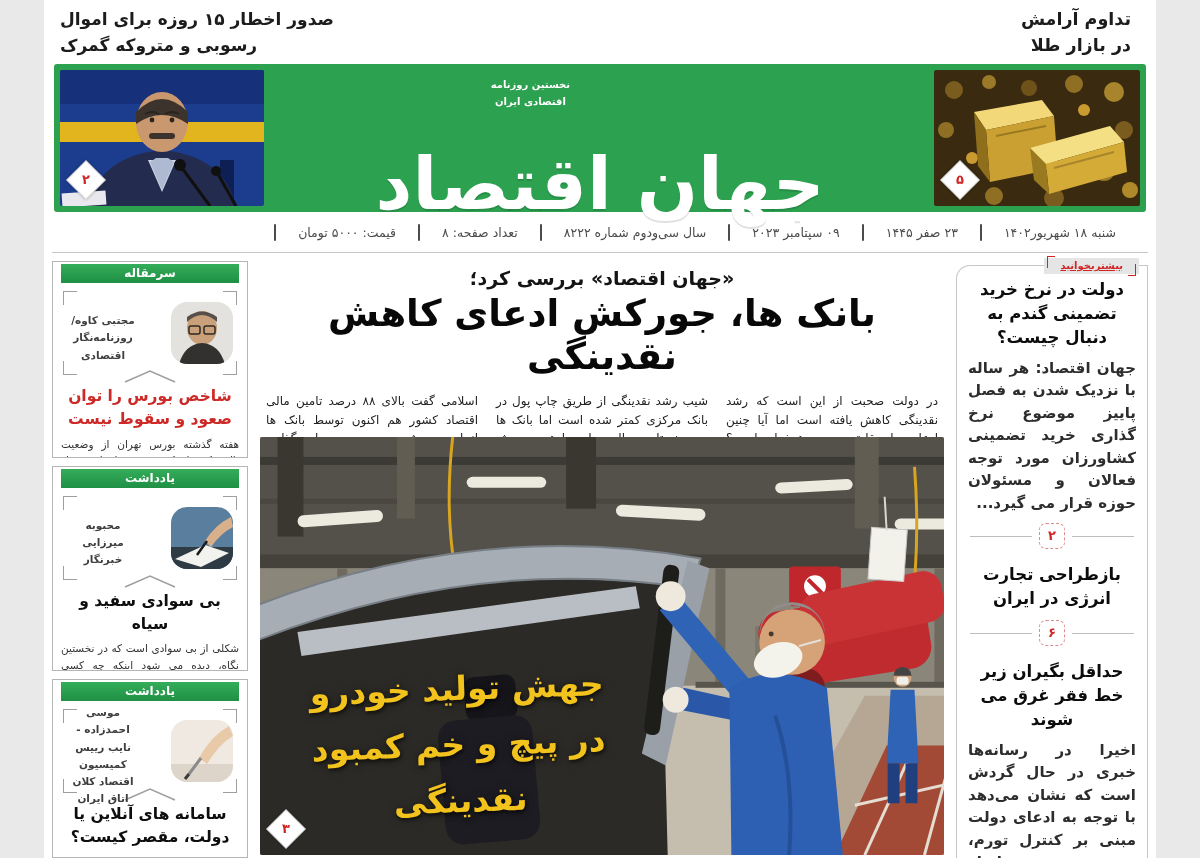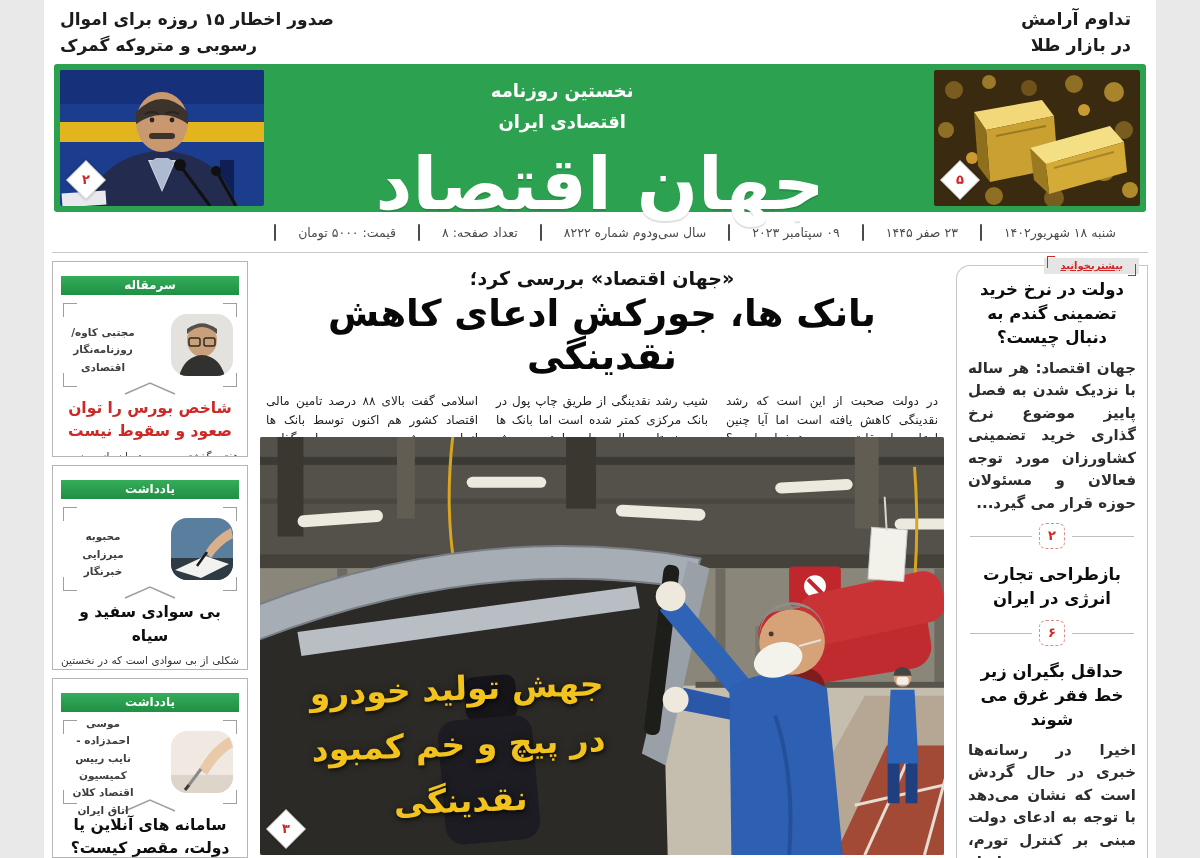--- a/index.html
+++ b/index.html
@@ -13,21 +13,21 @@
     font-size:17.5px;font-weight:bold;color:#1c1c1c;line-height:1.5;}
 
   
   .masthead{position:absolute;top:64px;left:10px;right:10px;height:148px;background:#2ca14f;border-radius:3px;}
   .mast-photo{position:absolute;top:6px;bottom:6px;overflow:hidden;border-radius:2px;}
   .mast-photo svg{width:100%;height:100%;display:block;}
   .mast-photo-left{left:6px;width:204px;}
   .mast-photo-right{right:6px;width:206px;}
   .logo{position:absolute;left:50%;top:50%;transform:translate(-50%,-52%);color:#fff;
     font-size:72px;font-weight:bold;white-space:nowrap;letter-spacing:-2px;text-shadow:0 2px 0 rgba(0,0,0,.12);margin-top:48px;}
-  .tagline{position:absolute;left:40%;top:12px;color:#fff;font-size:18px;font-weight:bold;
+  .tagline{position:absolute;left:40%;top:12px;color:#fff;font-size:10px;font-weight:bold;
     text-align:center;line-height:1.7;}
 
   
   .diamond{position:absolute;left:12px;bottom:12px;width:26px;height:26px;background:#fff;
     border:1px solid #d8d8d8;transform:rotate(45deg);box-shadow:0 0 3px rgba(0,0,0,.35);}
   .diamond>span{display:block;width:26px;height:26px;transform:rotate(-45deg);text-align:center;
     line-height:26px;color:#d22626;font-weight:bold;font-size:13px;}
 
   
   .date-bar{position:absolute;top:216px;left:230px;right:40px;height:32px;display:flex;
@@ -64,21 +64,21 @@
   .col-badge{position:absolute;left:2px;bottom:1px;border:1px solid #e05050;color:#d22626;font-size:12px;
     font-weight:bold;padding:0 9px;line-height:19px;background:#fff;}
   .photo-wrap{position:absolute;left:0;right:0;top:180px;bottom:3px;overflow:hidden;border-radius:2px;background:#8d887c;}
   .photo-wrap svg{width:100%;height:100%;display:block;}
   .photo-caption{position:absolute;left:2%;bottom:26px;width:54%;text-align:center;color:#f2c21d;
     font-weight:bold;font-size:33px;line-height:1.7;transform:rotate(-2deg);
     text-shadow:1px 2px 4px rgba(0,0,0,.6),0 0 10px rgba(0,0,0,.35);}
 
   
   .left-sidebar{width:196px;flex:none;display:flex;flex-direction:column;gap:8px;margin-top:4px;}
-  .ls-section{border:1px solid #b5b5b5;background:#fff;position:relative;padding:12px 8px 4px;overflow:hidden;}
+  .ls-section{border:1px solid #b5b5b5;background:#fff;position:relative;padding:0 8px 4px;overflow:hidden;}
   .ls-s1{height:197px;} .ls-s2{height:206px;} .ls-s3{height:179px;}
   .ls-header{height:19px;margin:2px 0 6px;background:linear-gradient(180deg,#34ad5a,#1f8f44);color:#fff;
     font-size:12px;font-weight:bold;text-align:center;line-height:19px;}
   .author{position:relative;height:78px;display:flex;align-items:center;padding:4px 6px 0;gap:24px;}
   .corner{position:absolute;width:13px;height:13px;border:0 solid #9f9f9f;}
   .c-tl{top:2px;left:2px;border-top-width:1px;border-left-width:1px;}
   .c-tr{top:2px;right:2px;border-top-width:1px;border-right-width:1px;}
   .c-bl{bottom:-4px;left:2px;border-bottom-width:1px;border-left-width:1px;}
   .c-br{bottom:-4px;right:2px;border-bottom-width:1px;border-right-width:1px;}
   .author-photo{width:62px;height:62px;border-radius:16px;overflow:hidden;flex:none;margin-left:8px;margin-top:2px;}

